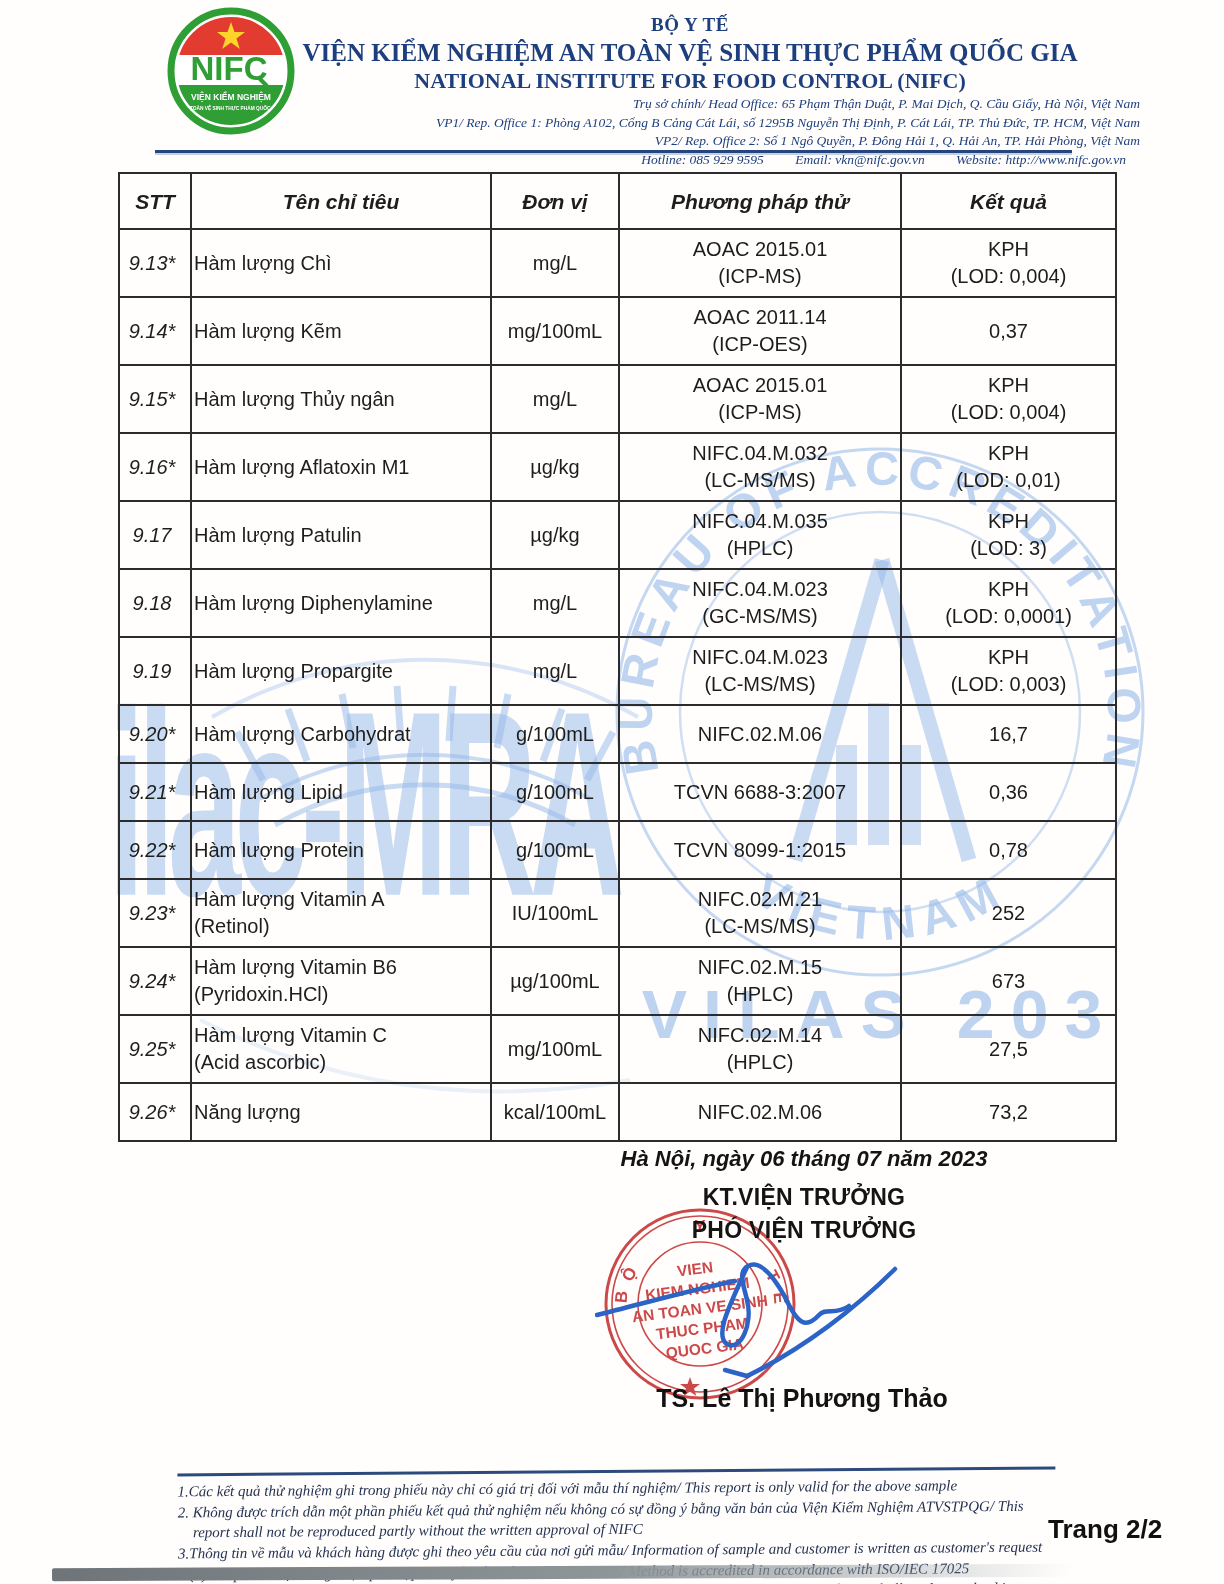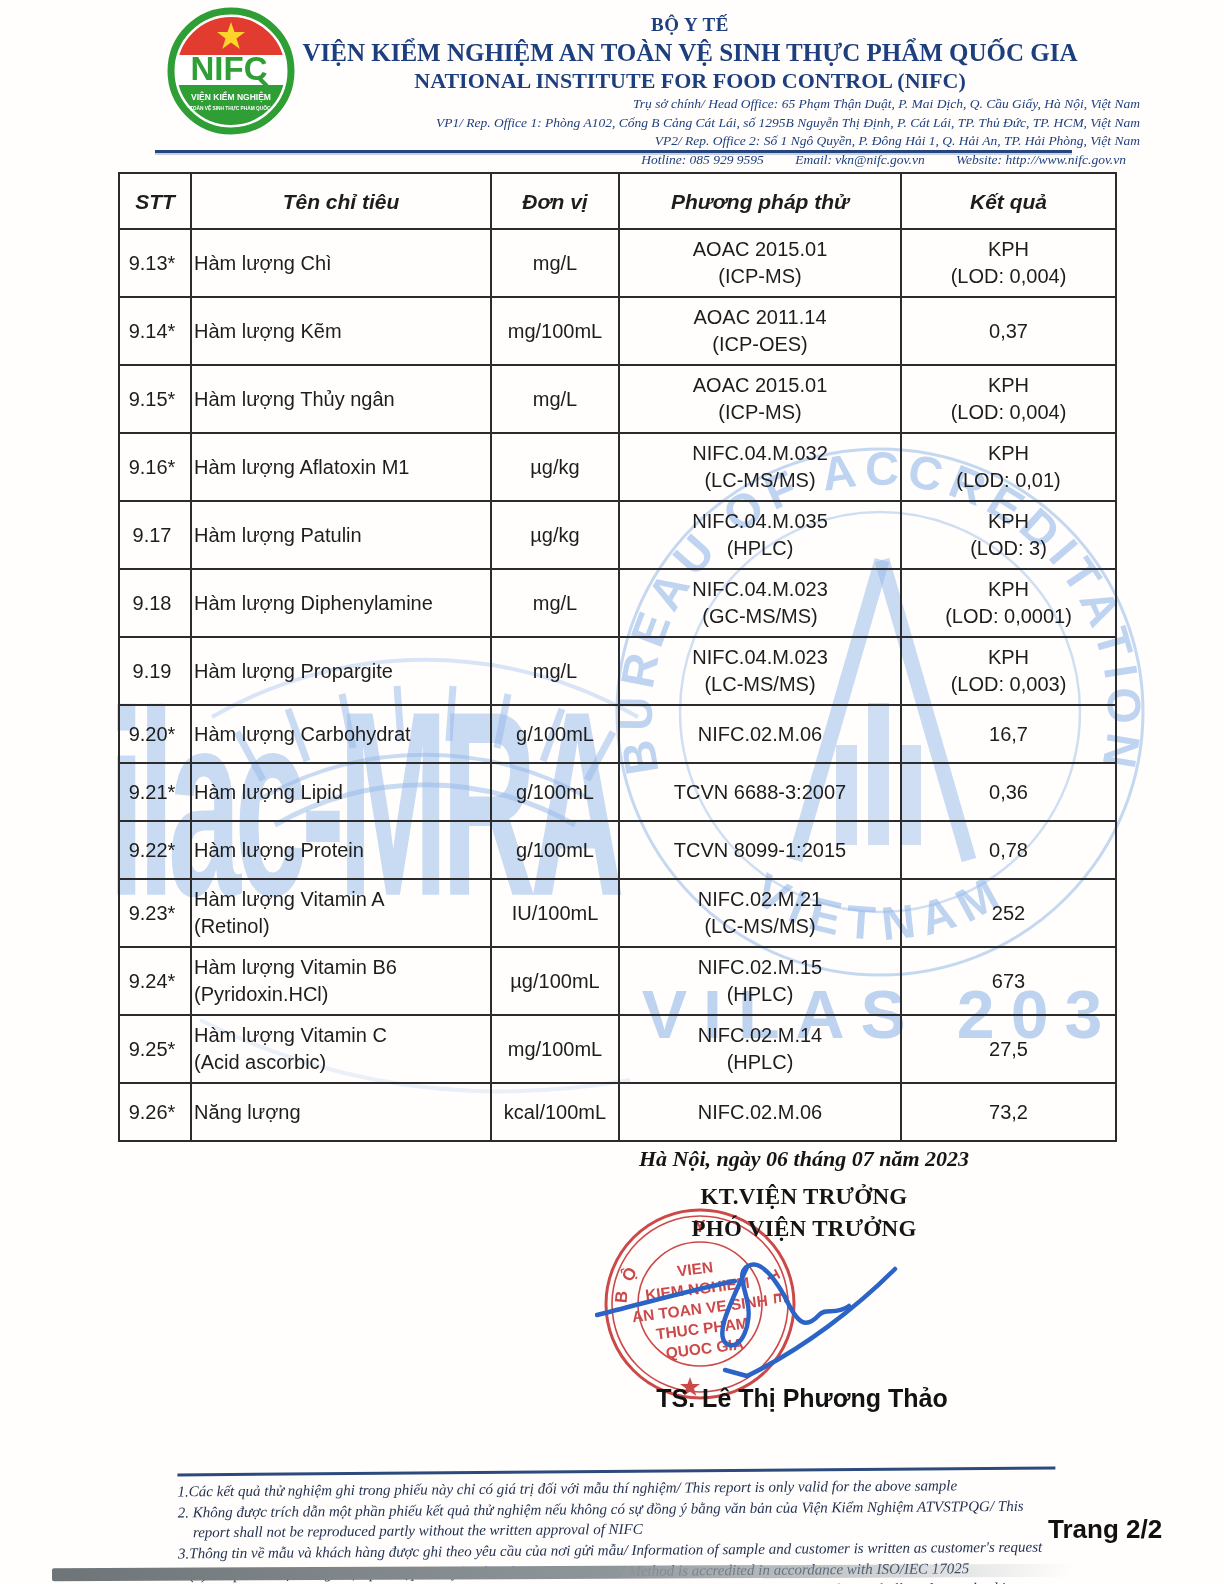--- a/index.html
+++ b/index.html
@@ -34,25 +34,25 @@
     border-collapse:collapse; table-layout:fixed; width:997px;
     background:transparent;
   }
   .rpt-table th,.rpt-table td{
     border:2.4px solid #2c2c2c; padding:6px 6px; vertical-align:middle;
     font-size:20px; line-height:27px; color:#1d1d1d; background:transparent;
   }
   .rpt-table th{height:42px; font-style:italic; font-weight:bold; font-size:21px; text-align:center;}
   .rpt-table td{height:44px; text-align:center;}
   .rpt-table td.c-name{text-align:left; padding-left:2px;}
-  .rpt-table td.c-stt{padding-left:0;}
+  .rpt-table td.c-stt{padding-left:0;font-style:italic;}
   
   .ghichu{position:absolute; left:150px; top:1122px; z-index:2; font-style:italic; font-size:19px; color:#161616;}
   .ghichu .lbl{margin-right:34px;}
-  .sign-block{position:absolute; left:606px; top:1146px; width:396px; z-index:3; text-align:center; color:#141414;font-family:Liberation Serif, serif;}
+  .sign-block{position:absolute; left:606px; top:1146px; width:396px; z-index:3; text-align:center; color:#141414;}
   .sign-block .date{font-style:italic; font-weight:bold; font-size:22px;}
   .sign-block .t1{font-weight:bold; font-size:23px; margin-top:12px; letter-spacing:.3px;}
   .sign-block .t2{font-weight:bold; font-size:23px; margin-top:6px; letter-spacing:.3px;}
   .signer-name{position:absolute; left:602px; top:1384px; width:400px; z-index:4; text-align:center; font-weight:bold; font-size:25px; color:#121212;}
   .stamp{position:absolute; left:585px; top:1192px; width:230px; height:230px; z-index:2; opacity:.95;}
   .signature{position:absolute; left:595px; top:1237px; width:330px; height:185px; z-index:3;}
   
   .foot{
     position:absolute; left:178px; top:1470px; width:878px; z-index:2;
     border-top:3px solid #2c4a7c; padding-top:5px;

